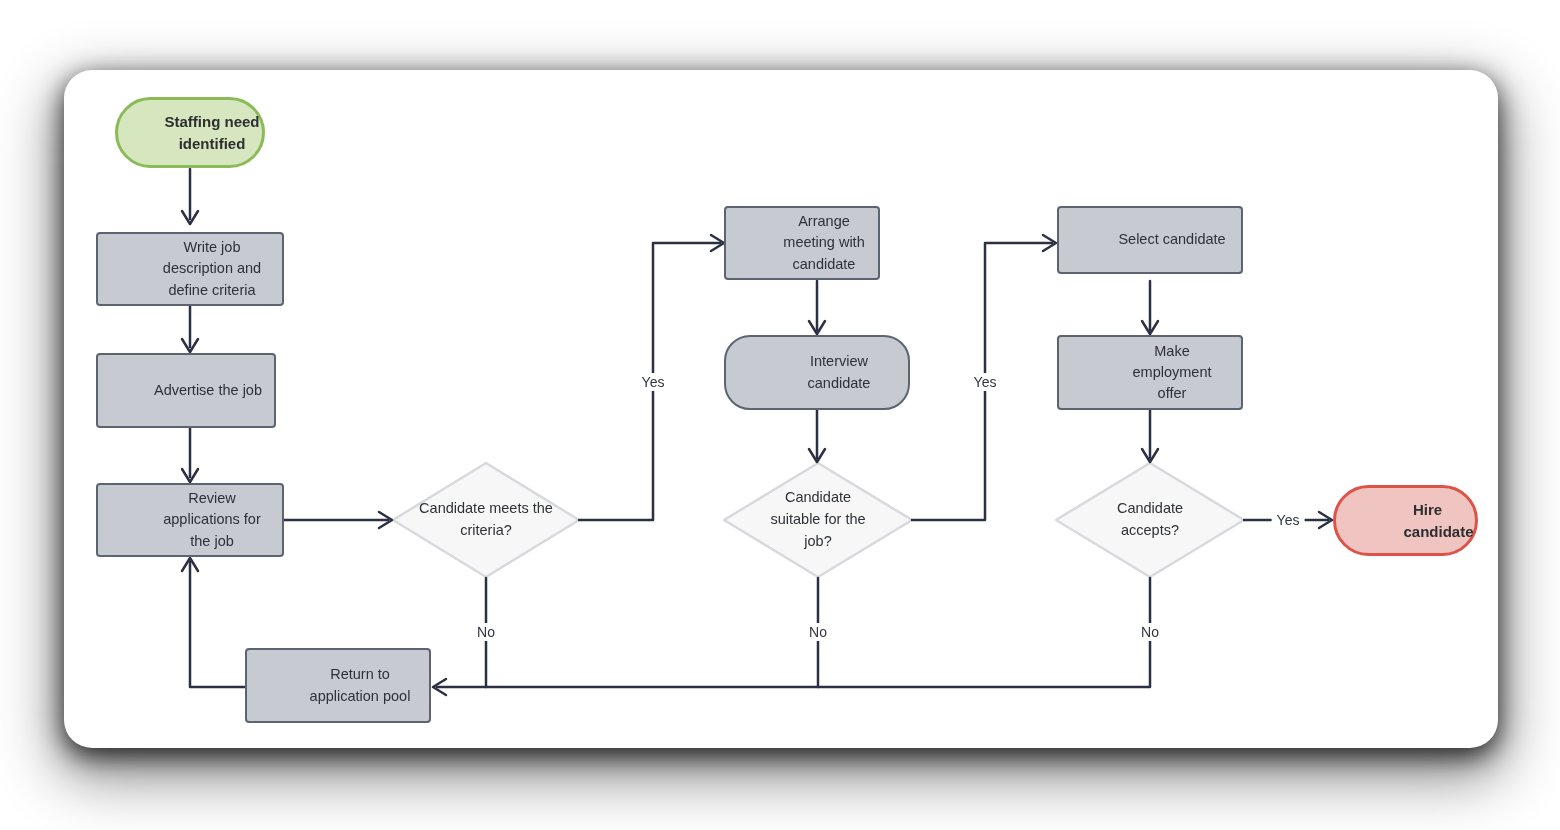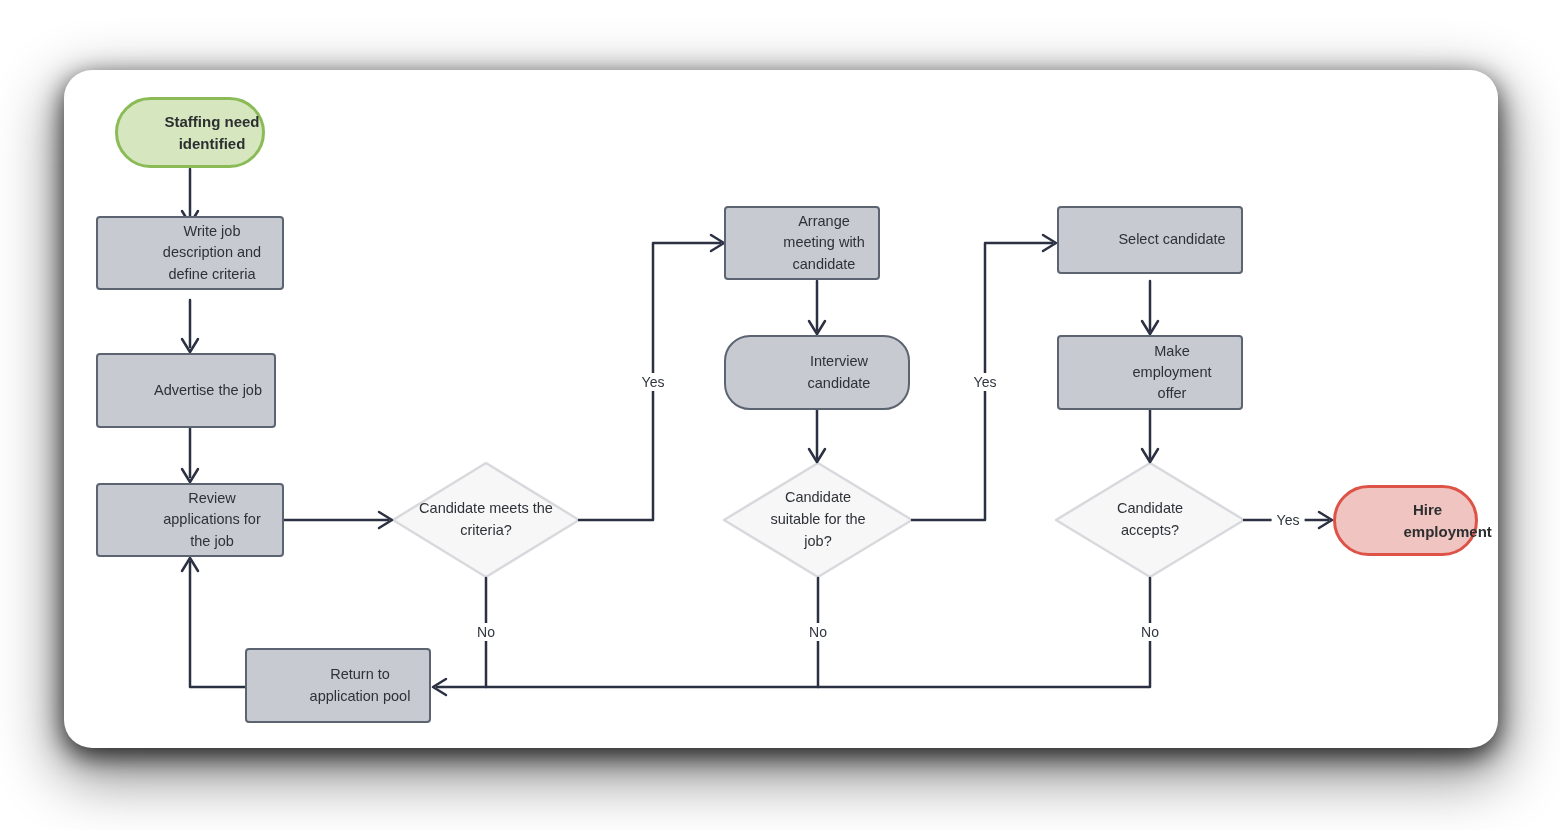--- a/index.html
+++ b/index.html
@@ -45,21 +45,21 @@
     border-radius: 37px;
     font-weight: bold;
     color: #2c2e30;
     font-size: 15px;
   }
   .pill-start { background: #d6e7c0; border: 3px solid #8abb56; }
   .pill-end   { background: #f0c5c1; border: 3px solid #dd5348; }
 
   
   .n-start    { left: 115px;  top: 97px;  width: 150px; height: 71px; }
-  .n-write    { left: 96px;   top: 216px; width: 188px; height: 74px; }
+  .n-write    { left: 96px;   top: 232px; width: 188px; height: 74px; }
   .n-advert   { left: 96px;   top: 353px; width: 180px; height: 75px; }
   .n-review   { left: 96px;   top: 483px; width: 188px; height: 74px; }
   .n-arrange  { left: 724px;  top: 206px; width: 156px; height: 74px; justify-content: center; }
   .n-interview{ left: 724px;  top: 335px; width: 186px; height: 75px; border-radius: 26px; }
   .n-select   { left: 1057px; top: 206px; width: 186px; height: 68px; }
   .n-offer    { left: 1057px; top: 335px; width: 186px; height: 75px; }
   .n-return   { left: 245px;  top: 648px; width: 186px; height: 75px; }
   .n-hire     { left: 1333px; top: 485px; width: 145px; height: 71px; }
 
   .w150 .lbl { max-width: 150px; }
@@ -189,21 +189,21 @@
 <div class="node proc n-select w160">
   <span class="lbl">Select candidate</span>
 </div>
 <div class="node proc n-offer w140">
   <span class="lbl">Make employment offer</span>
 </div>
 <div class="node proc n-return w160">
   <span class="lbl">Return to application pool</span>
 </div>
 <div class="node pill pill-end n-hire w90">
-  <span class="lbl">Hire employment</span>
+  <span class="lbl">Hire candidate</span>
 </div>
 
 <div class="decision-label d1">Candidate meets the criteria?</div>
 <div class="decision-label d2">Candidate suitable for the job?</div>
 <div class="decision-label d3">Candidate accepts?</div>
 
 <span class="edge-label yes1">Yes</span>
 <span class="edge-label yes2">Yes</span>
 <span class="edge-label yes3">Yes</span>
 <span class="edge-label no1">No</span>

